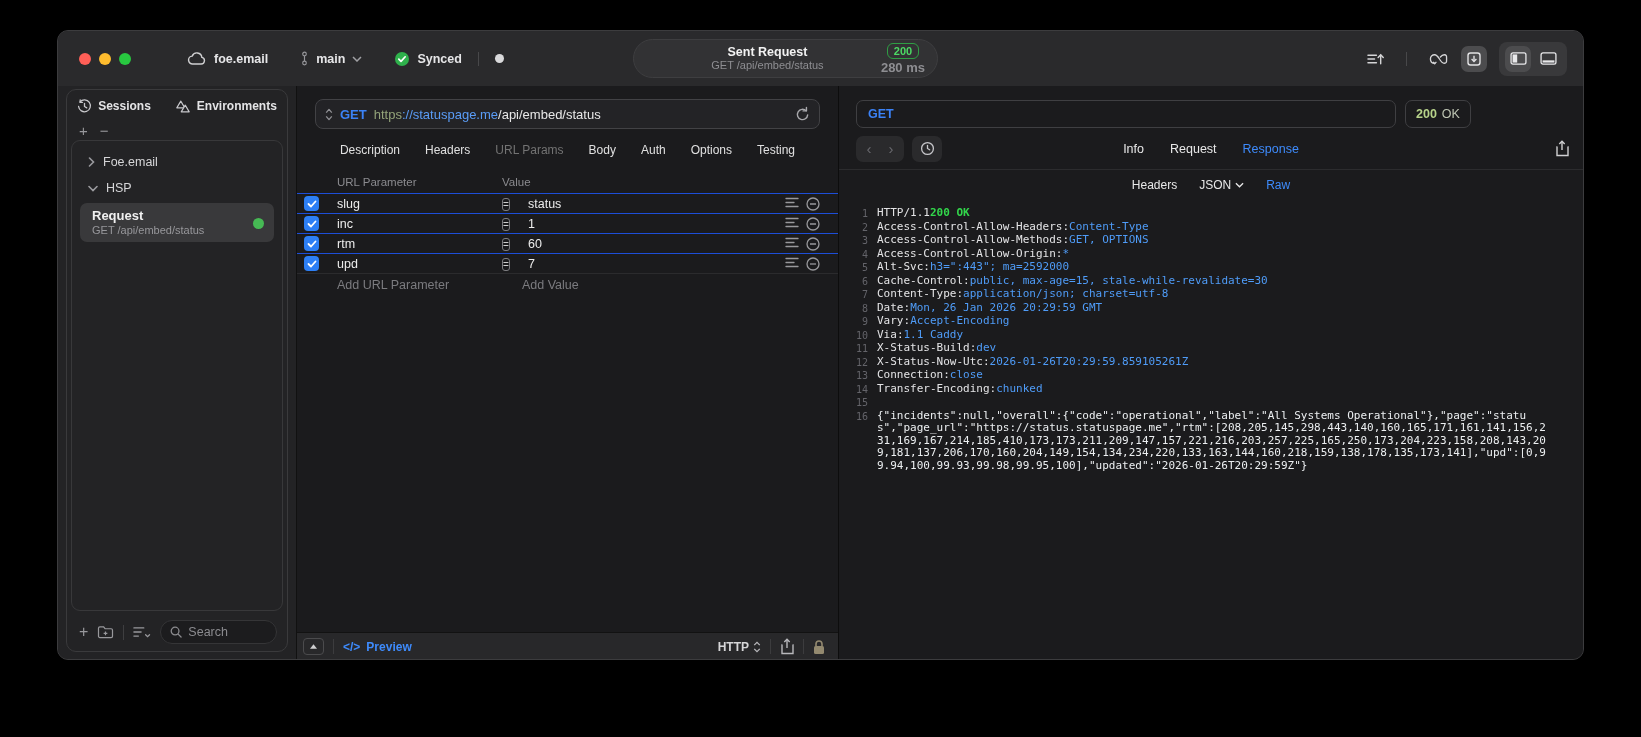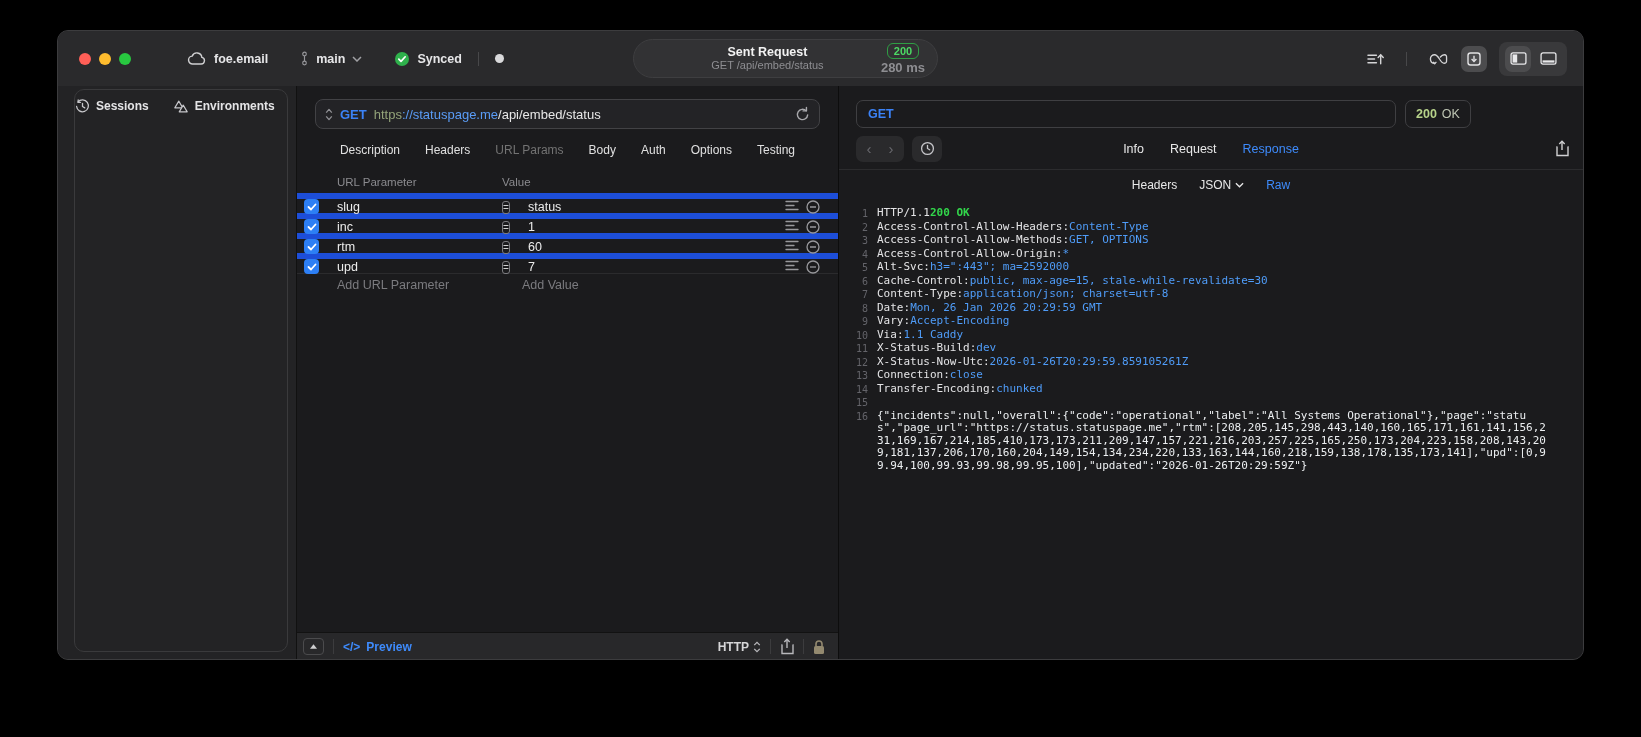--- a/index.html
+++ b/index.html
@@ -37,21 +37,21 @@
   .icon-slot { width:26px; height:26px; border-radius:7px; display:flex; align-items:center; justify-content:center; }
   .icon-slot.hl { background:#4c4c4e; }
 
   
   .main { display:flex; height:574px; }
   .sidebar { width:238px; background:#232325; display:flex; flex-direction:column; }
   .center-panel { width:543px; background:#1b1b1d; position:relative; border-left:1px solid #111; border-right:1px solid #0d0d0d; }
   .right-panel { flex:1; background:#1b1b1d; display:flex; flex-direction:column; }
 
   
-  .sb-outer { flex:1; margin:3px 8px 8px 16px; border:1px solid #3a3a3c; border-radius:10px; display:flex; flex-direction:row; overflow:hidden; }
+  .sb-outer { flex:1; margin:3px 8px 8px 8px; border:1px solid #3a3a3c; border-radius:10px; display:flex; flex-direction:column; overflow:hidden; }
   .sb-tabs { height:32px; display:flex; align-items:center; justify-content:center; gap:24px; flex:none; }
   .sb-tab { display:flex; align-items:center; gap:6px; font-size:12px; font-weight:600; color:#e4e4e6; cursor:default; }
   .sb-plusminus { height:18px; display:flex; align-items:center; gap:12px; padding-left:12px; color:#98989c; flex:none; }
   .pm-btn { font-size:15px; line-height:10px; color:#98989c; }
   .sb-inner { flex:1; margin:0 4px 6px 4px; border:1px solid #38383a; border-radius:9px; padding:8px 4px; overflow:hidden; }
   .tree-item { display:flex; align-items:center; gap:8px; height:26px; padding-left:12px; color:#d6d6d8; font-size:12.5px; font-weight:500; }
   .req-card { margin:2px 4px; background:#39393b; border-radius:7px; padding:5px 10px 6px 12px; position:relative; }
   .req-card-title { font-size:13px; font-weight:700; color:#f0f0f0; }
   .req-card-sub { font-size:11px; color:#97979b; margin-top:1px; }
   .req-dot { position:absolute; right:10px; top:50%; margin-top:-5px; width:11px; height:11px; border-radius:50%; background:#46b954; }
@@ -62,21 +62,21 @@
   
   .url-row { padding:13px 18px 0 18px; }
   .url-bar { height:30px; border:1px solid #424245; border-radius:8px; background:#232326; display:flex; align-items:center; gap:7px; padding:0 9px; font-size:13px; }
   .method { color:#3b82f6; font-weight:700; }
   .u-scheme { color:#93a379; } .u-host { color:#5a9cf6; } .u-path { color:#e8e8e8; }
   .url-bar .spacer { flex:1; }
   .req-tabs { height:42px; display:flex; align-items:center; justify-content:center; gap:25px; font-size:12px; color:#e0e0e0; }
   .req-tab.active { color:#737373; }
   .pt-head, .pt-row, .pt-add { display:grid; grid-template-columns:40px 165px 20px 1fr 58px; align-items:center; }
   .pt-head { height:22px; font-size:11.5px; color:#8b8b8f; }
-  .pt-row { height:20px; border-top:6px solid #1d4ed8; font-size:12.5px; color:#ececec; }
+  .pt-row { height:20px; border-top:1px solid #1d4ed8; font-size:12.5px; color:#ececec; }
   .pt-add { height:22px; border-top:1px solid #2b2b2d; font-size:12.5px; color:#7b7b7f; }
   .cb { width:15px; height:15px; margin-left:7px; background:#2d7ff5; border-radius:4px; display:flex; align-items:center; justify-content:center; }
   .eqbox { width:14px; height:14px; border:1px solid #7c7c80; border-radius:3px; color:#d0d0d0; font-size:10px; line-height:12px; text-align:center; }
   .p-val { padding-left:6px; }
   .row-icons { display:flex; gap:7px; justify-content:flex-end; padding-right:18px; color:#98989c; }
   .center-footer { position:absolute; left:0; right:0; bottom:0; height:28px; background:#28282a; border-top:1px solid #121212; display:flex; align-items:center; gap:9px; padding:0 13px 0 6px; }
   .collapse-btn { width:21px; height:17px; border:1px solid #4b4b4d; border-radius:4px; display:flex; align-items:center; justify-content:center; }
   .f-sep { width:1px; height:15px; background:#3c3c3e; }
   .preview { display:flex; align-items:center; gap:6px; color:#3e8bfc; font-size:12px; font-weight:600; }
   .f-spacer { flex:1; }

